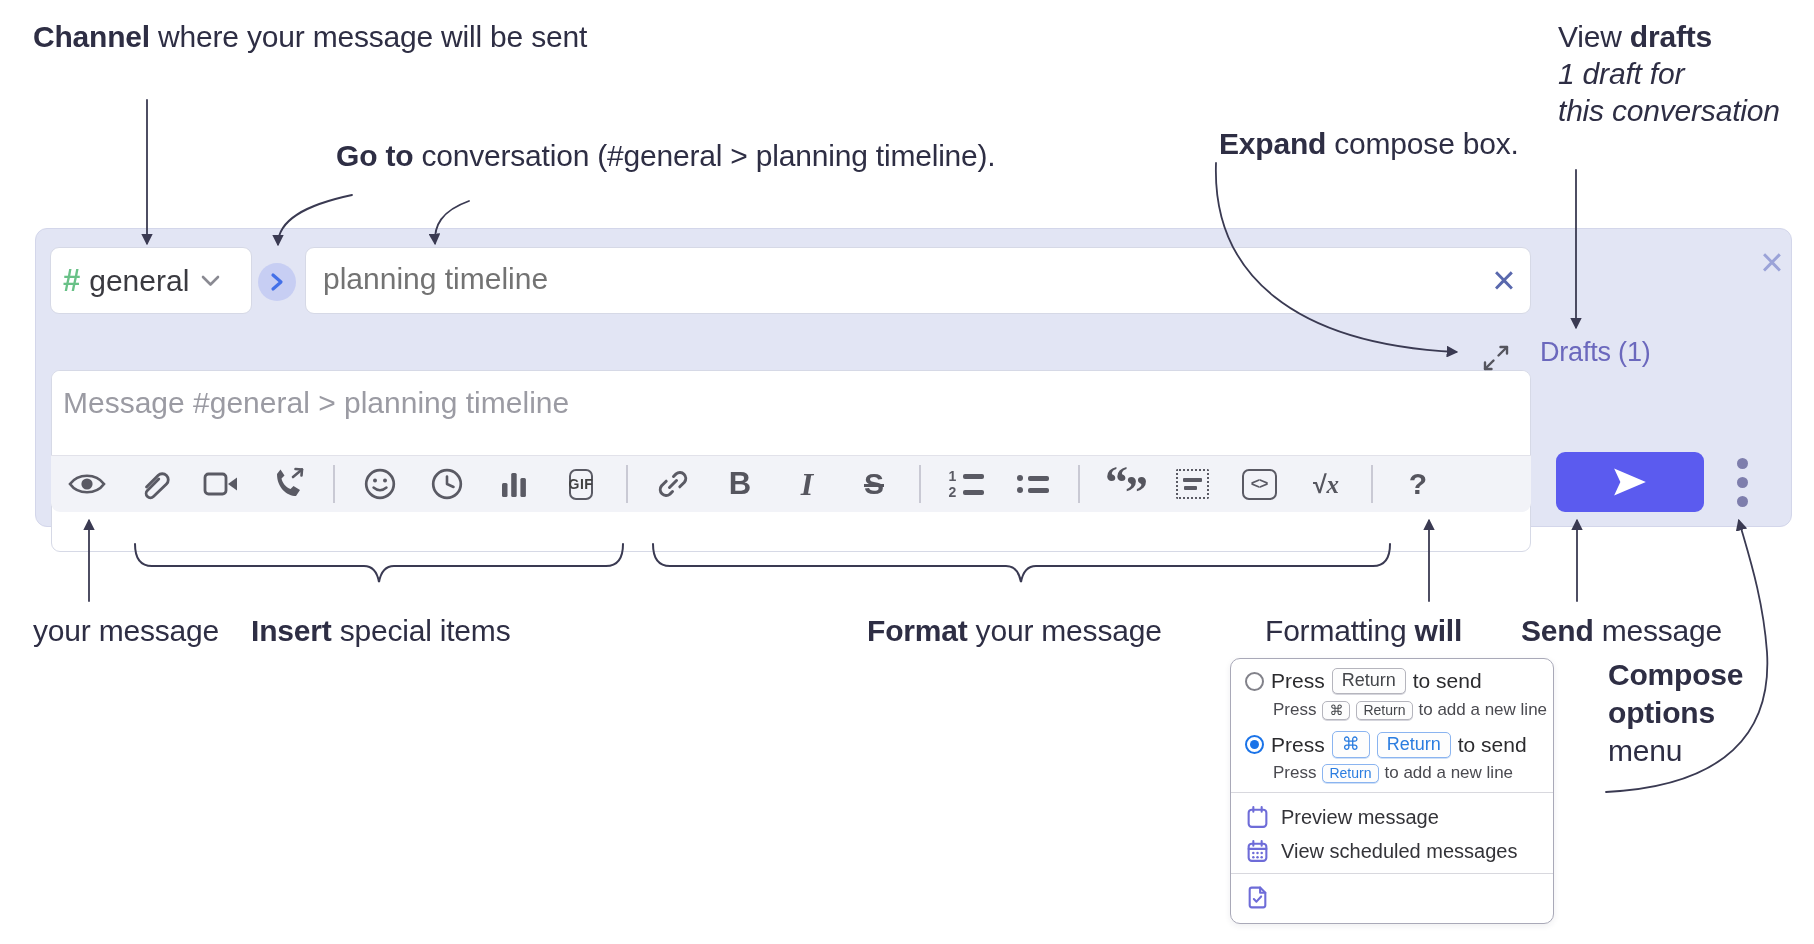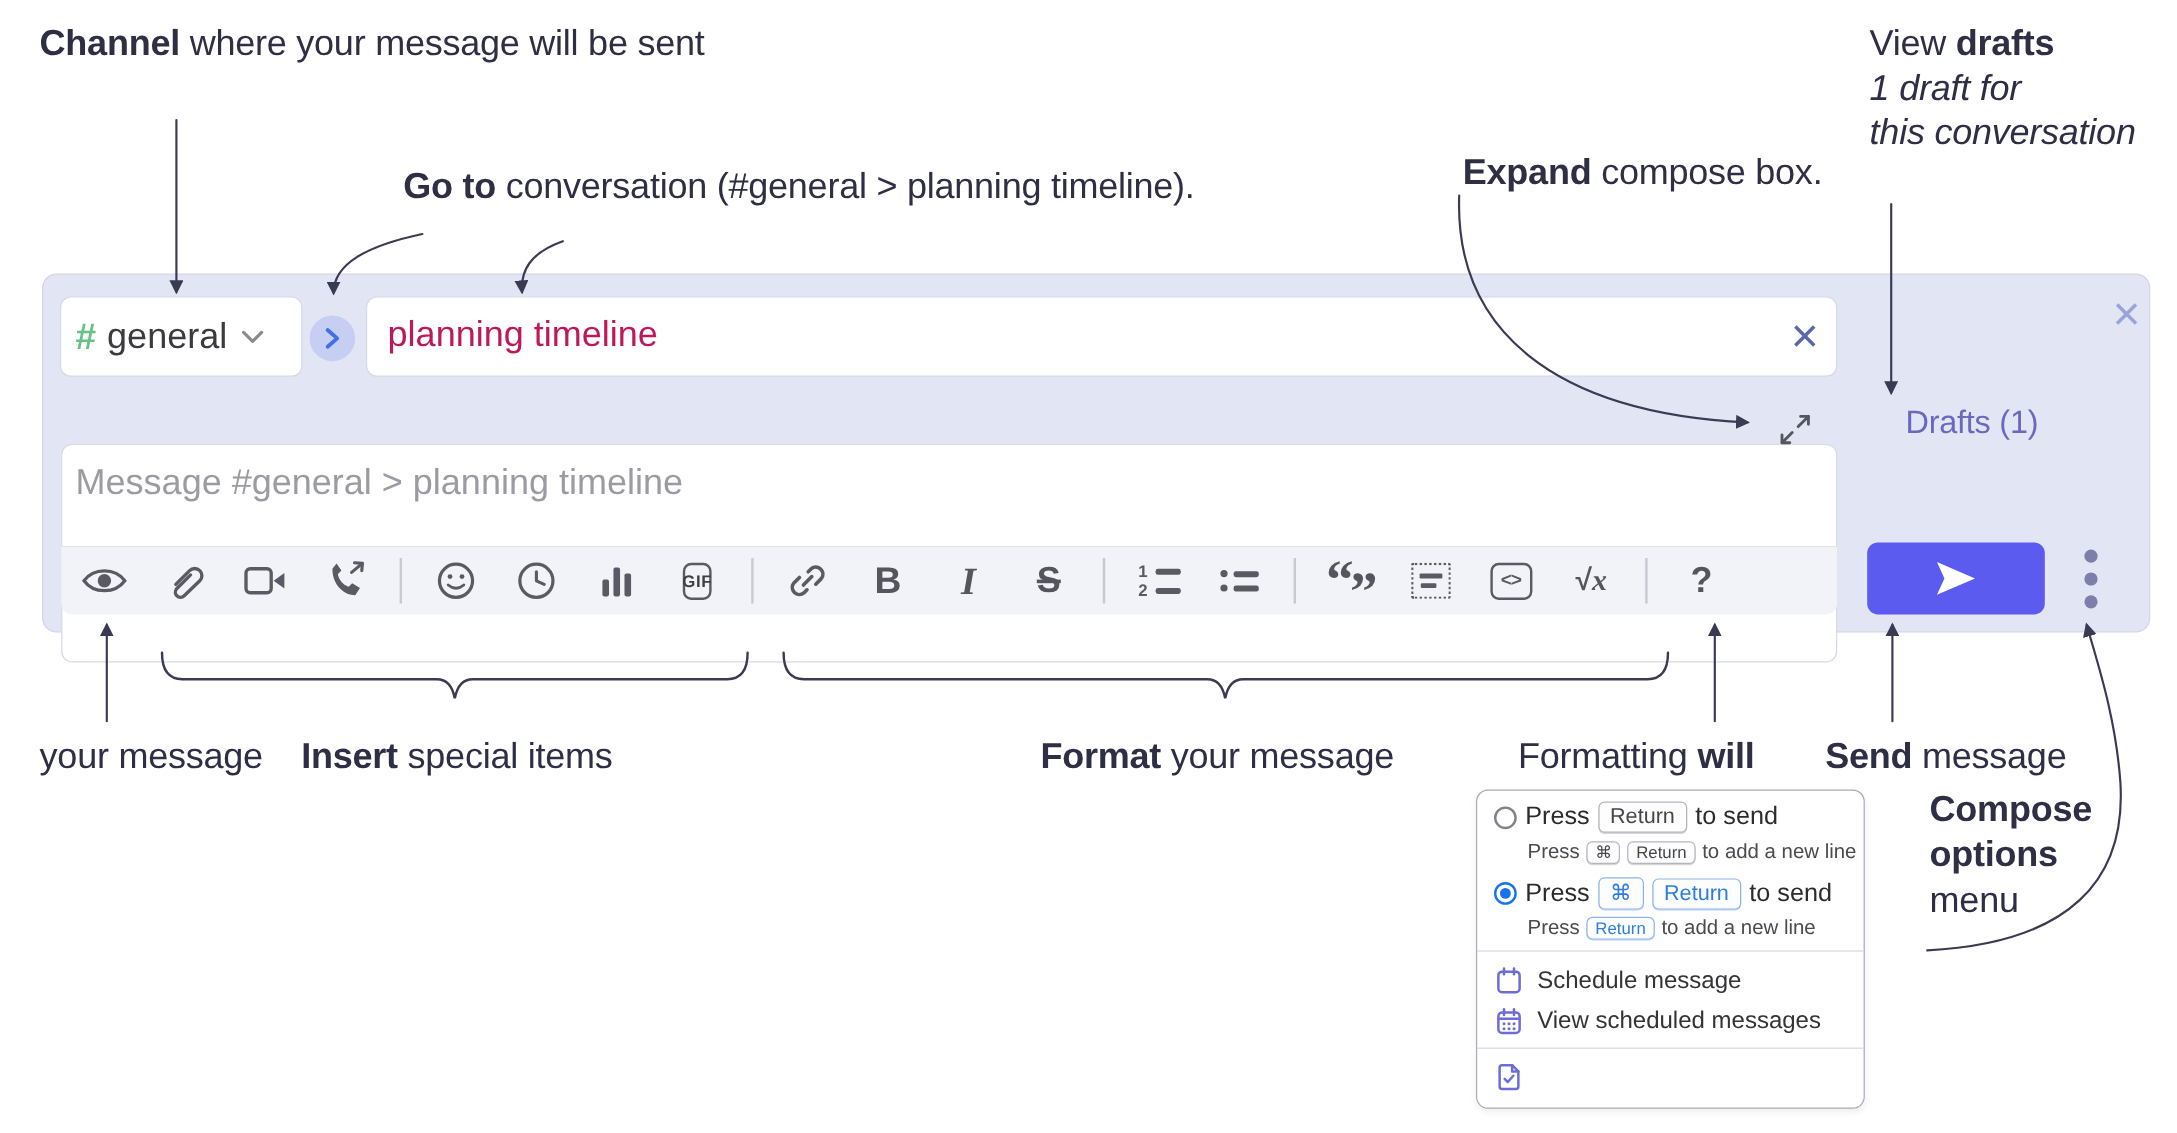--- a/index.html
+++ b/index.html
@@ -26,21 +26,21 @@
   #channel-hash { color:#69c187; font-weight:700; font-size:31px; }
   #channel-name { color:#3a3a40; font-size:30px; margin-left:9px; }
   #channel-chevron { margin-left:12px; }
   #go-btn {
     left:258px; top:263px; width:38px; height:38px; border-radius:50%;
     background:#c7cef3; display:flex; align-items:center; justify-content:center; cursor:pointer;
   }
   #topic-box { left:305px; top:247px; width:1226px; height:67px; }
   #topic-input {
     width:100%; height:100%; border:none; outline:none; background:transparent;
-    font-family:"Liberation Sans", sans-serif; font-size:30px; color:#be185d; padding:0 60px 4px 17px;
+    font-family:"Liberation Sans", sans-serif; font-size:30px; color:#737373; padding:0 60px 4px 17px;
   }
   #topic-clear {
     left:1478px; top:247px; width:52px; height:67px; display:flex; align-items:center; justify-content:center;
     font-size:40px; font-weight:400; color:#5968ad; cursor:pointer;
   }
   #compose-close {
     left:1750px; top:240px; width:44px; height:44px; display:flex; align-items:center; justify-content:center;
     font-size:40px; color:#9ba3d8; cursor:pointer;
   }
   
@@ -193,21 +193,21 @@
     <svg width="28" height="28" viewBox="0 0 28 28">
       <g fill="none" stroke="#55555e" stroke-width="2.4" stroke-linecap="round" stroke-linejoin="round">
         <path d="M16.5 11.5 L25 3"></path>
           <path d="M18.5 3 H25 V9.5"></path>
         <path d="M11.5 16.5 L3 25"></path>
           <path d="M3 18.5 V25 H9.5"></path>
       </g>
     </svg>
   </div>
 
-  <div class="abs ann" id="drafts-link" style="font-size:27px;margin-left:48px;">Drafts (1)</div>
+  <div class="abs ann" id="drafts-link" style="font-size:27px;">Drafts (1)</div>
 
   <div class="abs" id="toolbar">
     <div class="tb">
       <svg width="40" height="30" viewBox="0 0 40 30">
         <path d="M3 15 C11 4, 29 4, 37 15 C29 26, 11 26, 3 15 Z" fill="none" stroke="#5a5a64" stroke-width="2.7"></path>
         <circle cx="20" cy="15" r="5.6" fill="#5a5a64"></circle>
       </svg>
     </div>
     <div class="tb">
       <svg width="36" height="36" viewBox="0 0 36 36">
@@ -356,21 +356,21 @@
     </div>
     <div class="pdivider" style="top:133px;"></div>
     <div class="mitem" style="top:146px;">
       <svg width="25" height="25" viewBox="0 0 24 24">
         <g fill="none" stroke="#6e6cd8" stroke-width="2" stroke-linecap="round">
           <rect x="3.5" y="4.5" width="17" height="16.5" rx="3"></rect>
           <path d="M8 2 V6.5"></path>
             <path d="M16 2 V6.5"></path>
         </g>
       </svg>
-      <span class="lbl">Schedule message</span>
+      <span class="lbl">Preview message</span>
     </div>
     <div class="mitem" style="top:180px;">
       <svg width="25" height="25" viewBox="0 0 24 24">
         <g fill="none" stroke="#6e6cd8" stroke-width="2" stroke-linecap="round">
           <rect x="3.5" y="4.5" width="17" height="16.5" rx="3"></rect>
           <path d="M8 2 V6.5"></path>
             <path d="M16 2 V6.5"></path>
             <path d="M3.5 9.5 H20.5"></path>
         </g>
         <g fill="#6e6cd8">

